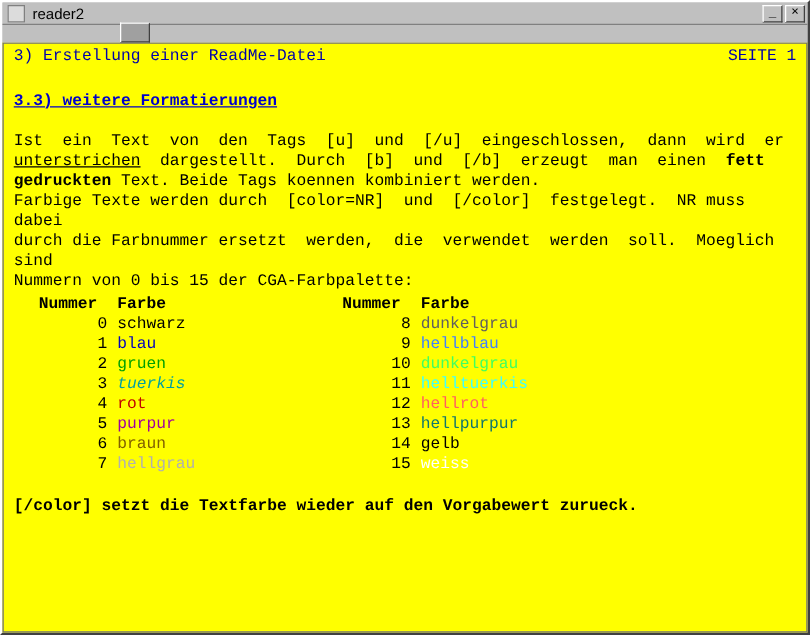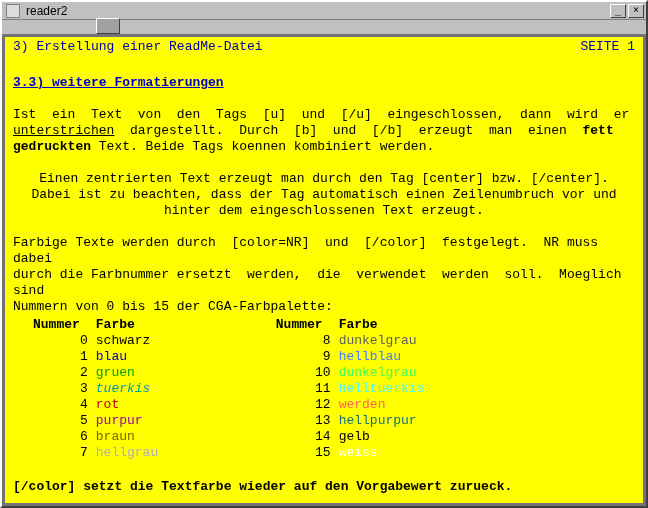--- a/index.html
+++ b/index.html
@@ -64,21 +64,21 @@
     border-top: 1px solid #fff;
     border-left: 1px solid #fff;
     font-size: 10px;
     text-align: center;
   }
   .content {
     flex: 1;
     background: #ffff00;
     color: #000;
     padding: 0;
-    border: 3px solid #737373;
+    border: 1px solid #737373;
     overflow: hidden;
     line-height: 16px;
   }
   .header-line {
     color: #0000aa;
     padding: 2px 8px;
     display: flex;
   }
   .header-line .ht { flex: 1; }
   .header-line .hp { }
@@ -137,25 +137,20 @@
       <span class="ht">3) Erstellung einer ReadMe-Datei</span>
       <span class="hp">SEITE 1</span>
     </div>
 
     <div class="body">
 <span class="section">3.3) weitere Formatierungen</span>
 
 <span>Ist  ein  Text  von  den  Tags  [u]  und  [/u]  eingeschlossen,  dann  wird  er</span>
 <span class="u">unterstrichen</span><span>  dargestellt.  Durch  [b]  und  [/b]  erzeugt  man  einen  </span><span class="b">fett</span>
 <span class="b">gedruckten</span><span> Text. Beide Tags koennen kombiniert werden.</span>
-<div class="center">
-<span>Einen zentrierten Text erzeugt man durch den Tag [center] bzw. [/center].</span>
-<span>Dabei ist zu beachten, dass der Tag automatisch einen Zeilenumbruch vor und</span>
-<span>hinter dem eingeschlossenen Text erzeugt.</span>
-</div>
 <span>Farbige Texte werden durch  [color=NR]  und  [/color]  festgelegt.  NR muss dabei</span>
 <span>durch die Farbnummer ersetzt  werden,  die  verwendet  werden  soll.  Moeglich sind</span>
 <span>Nummern von 0 bis 15 der CGA-Farbpalette:</span>
 </div>
 
     <table class="ct">
       <tbody>
           <tr>
         <th class="num">Nummer</th>
         <th class="lab">Farbe</th>
@@ -191,21 +186,21 @@
             <td class="lab c3">tuerkis</td>
             <td></td>
             <td class="num">11</td>
             <td class="lab c11">helltuerkis</td>
           </tr>
           <tr>
             <td class="num">4</td>
             <td class="lab c4">rot</td>
             <td></td>
             <td class="num">12</td>
-            <td class="lab c12">werden</td>
+            <td class="lab c12">hellrot</td>
           </tr>
           <tr>
             <td class="num">5</td>
             <td class="lab c5">purpur</td>
             <td></td>
             <td class="num">13</td>
             <td class="lab c13">hellpurpur</td>
           </tr>
           <tr>
             <td class="num">6</td>

